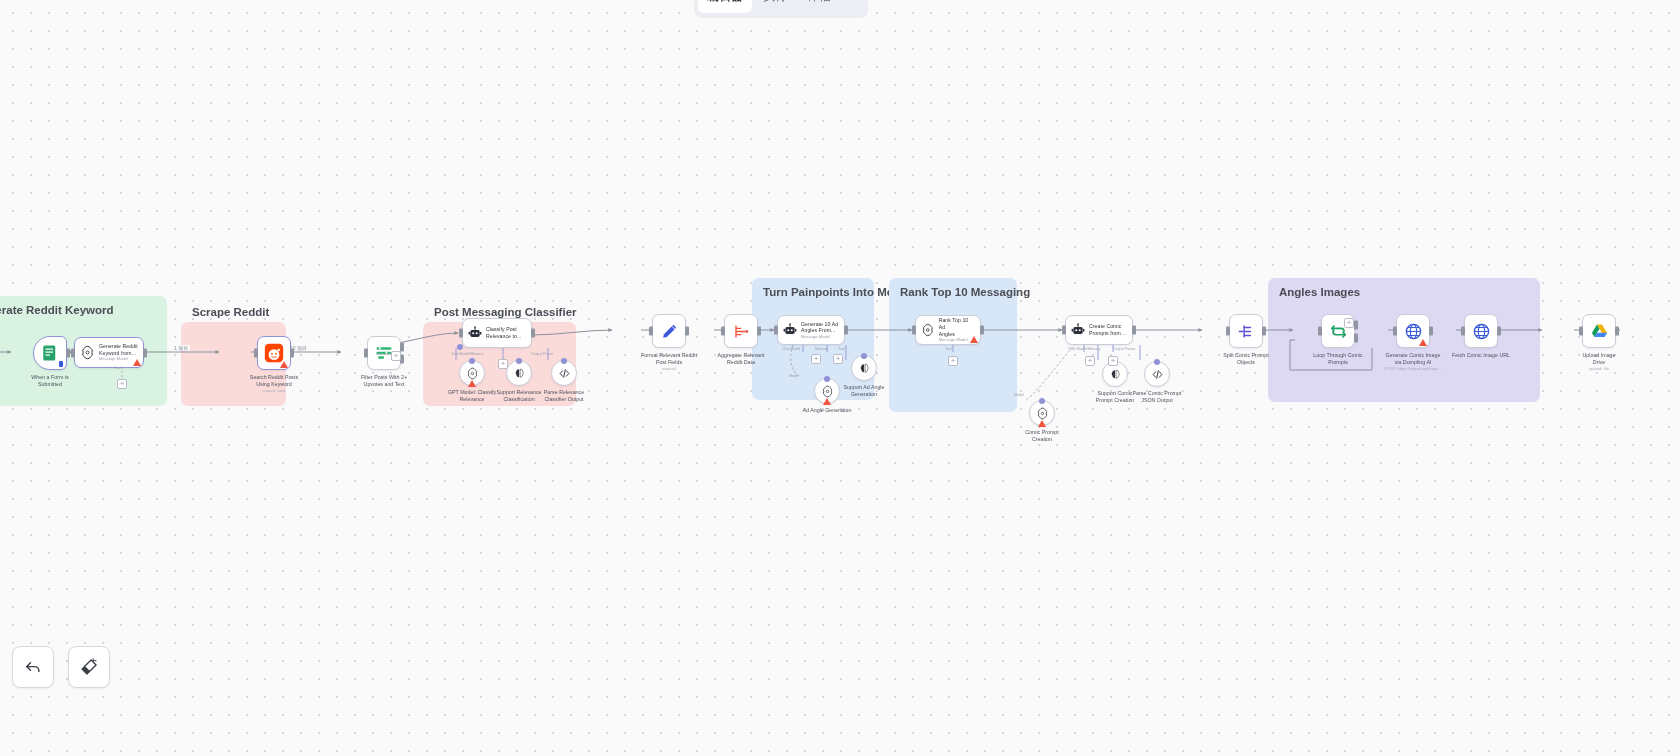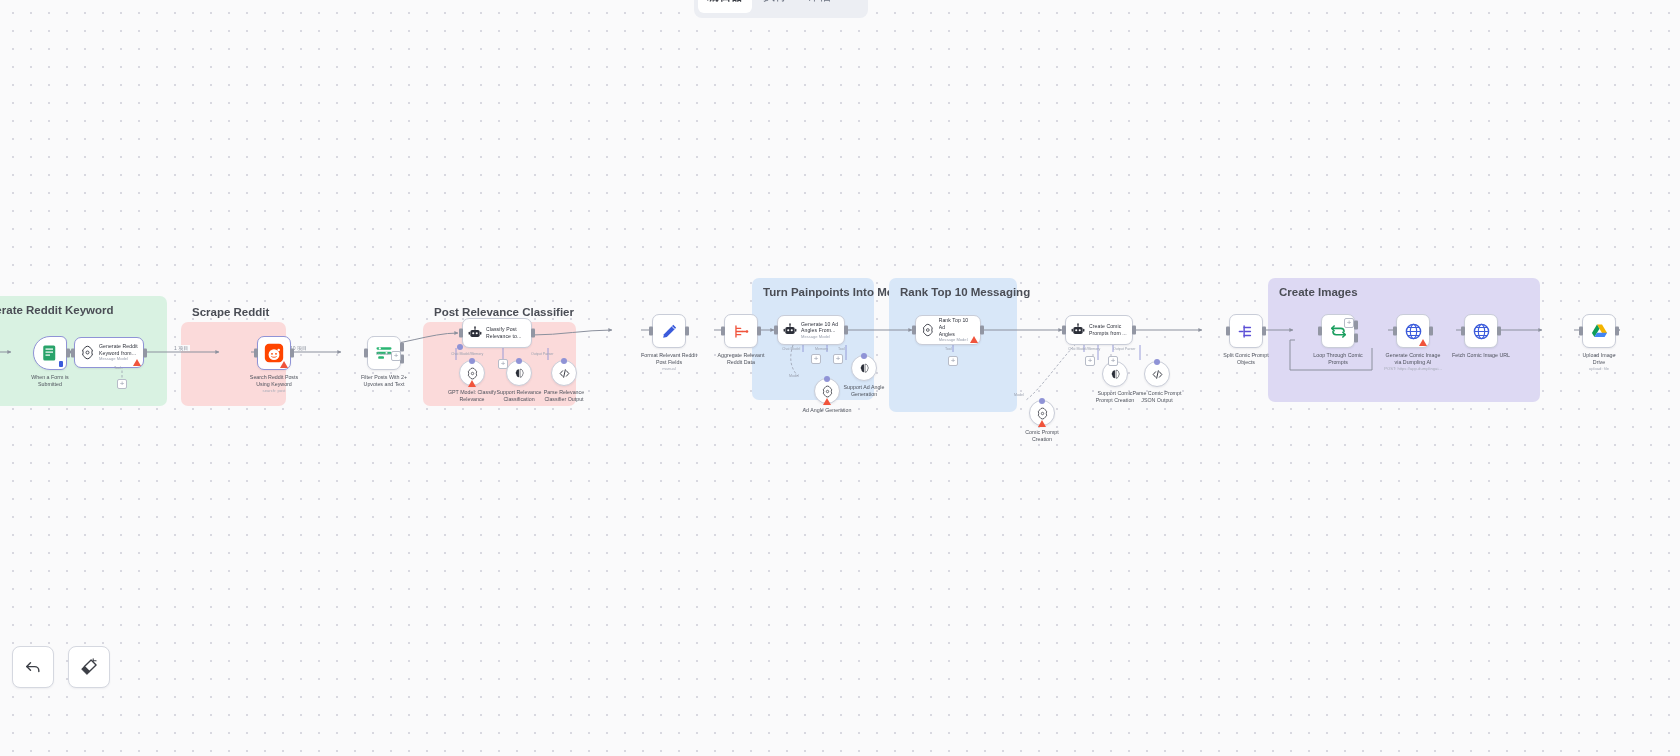--- a/index.html
+++ b/index.html
@@ -177,30 +177,30 @@
     <div class="tab">评估</div>
   </div>
 
   <div class="group" style="left:-38px; top:296px; width:205px; height:110px; background:#d9f2e2;">
     <span class="group-title">Generate Reddit Keyword</span>
   </div>
   <div class="group" style="left:181px; top:322px; width:105px; height:84px; background:#fbdada;">
     <span class="group-title" style="top:-16px;">Scrape Reddit</span>
   </div>
   <div class="group" style="left:423px; top:322px; width:153px; height:84px; background:#fbdada;">
-    <span class="group-title" style="top:-16px;">Post Relevance Classifier</span>
+    <span class="group-title" style="top:-16px;">Post Messaging Classifier</span>
   </div>
   <div class="group" style="left:752px; top:278px; width:122px; height:122px; background:#d8e7f8;">
     <span class="group-title">Turn Painpoints Into Messaging</span>
   </div>
   <div class="group" style="left:889px; top:278px; width:128px; height:134px; background:#d8e7f8;">
     <span class="group-title">Rank Top 10 Messaging</span>
   </div>
   <div class="group" style="left:1268px; top:278px; width:272px; height:124px; background:#ddd9f3;">
-    <span class="group-title">Create Images</span>
+    <span class="group-title">Angles Images</span>
   </div>
 
   <svg id="wires">
     <defs>
       <marker id="arw" markerWidth="5" markerHeight="5" refX="3.6" refY="2.5" orient="auto">
         <path d="M0,0.6 L3.8,2.5 L0,4.4 z" fill="#8b909d"></path>
       </marker>
     </defs>
     <g fill="none" stroke="#8b909d" stroke-width="1">
 

